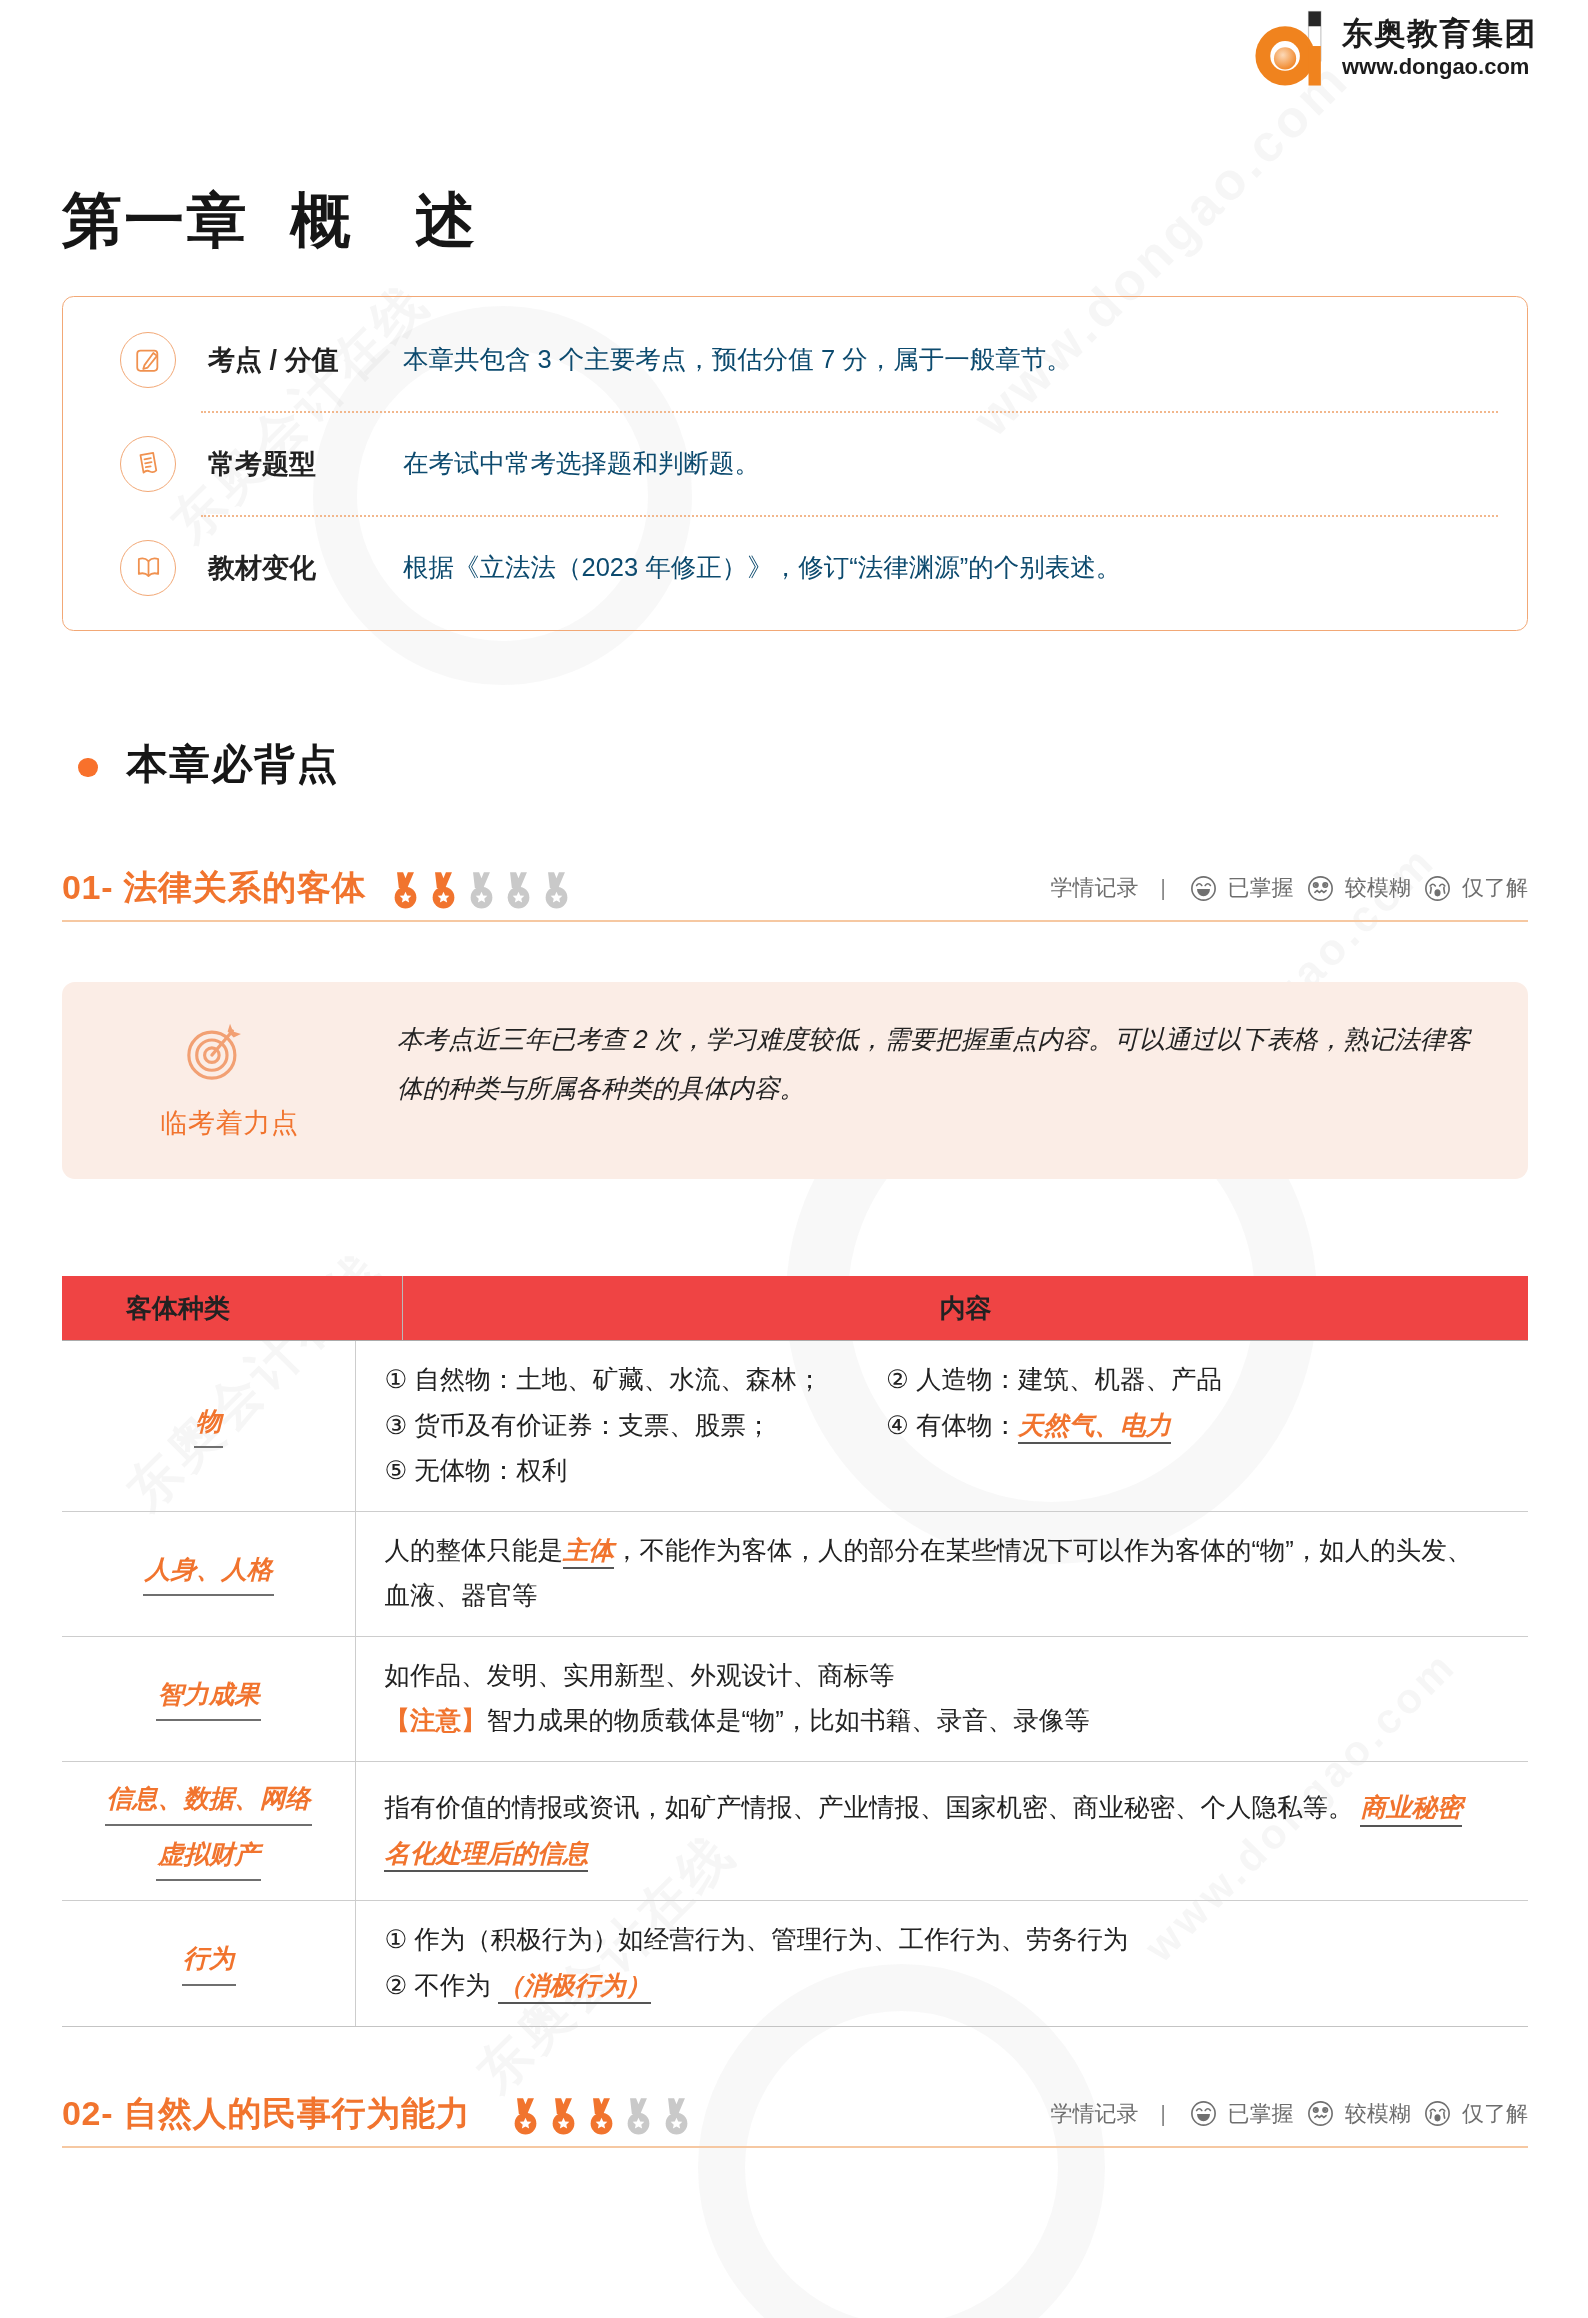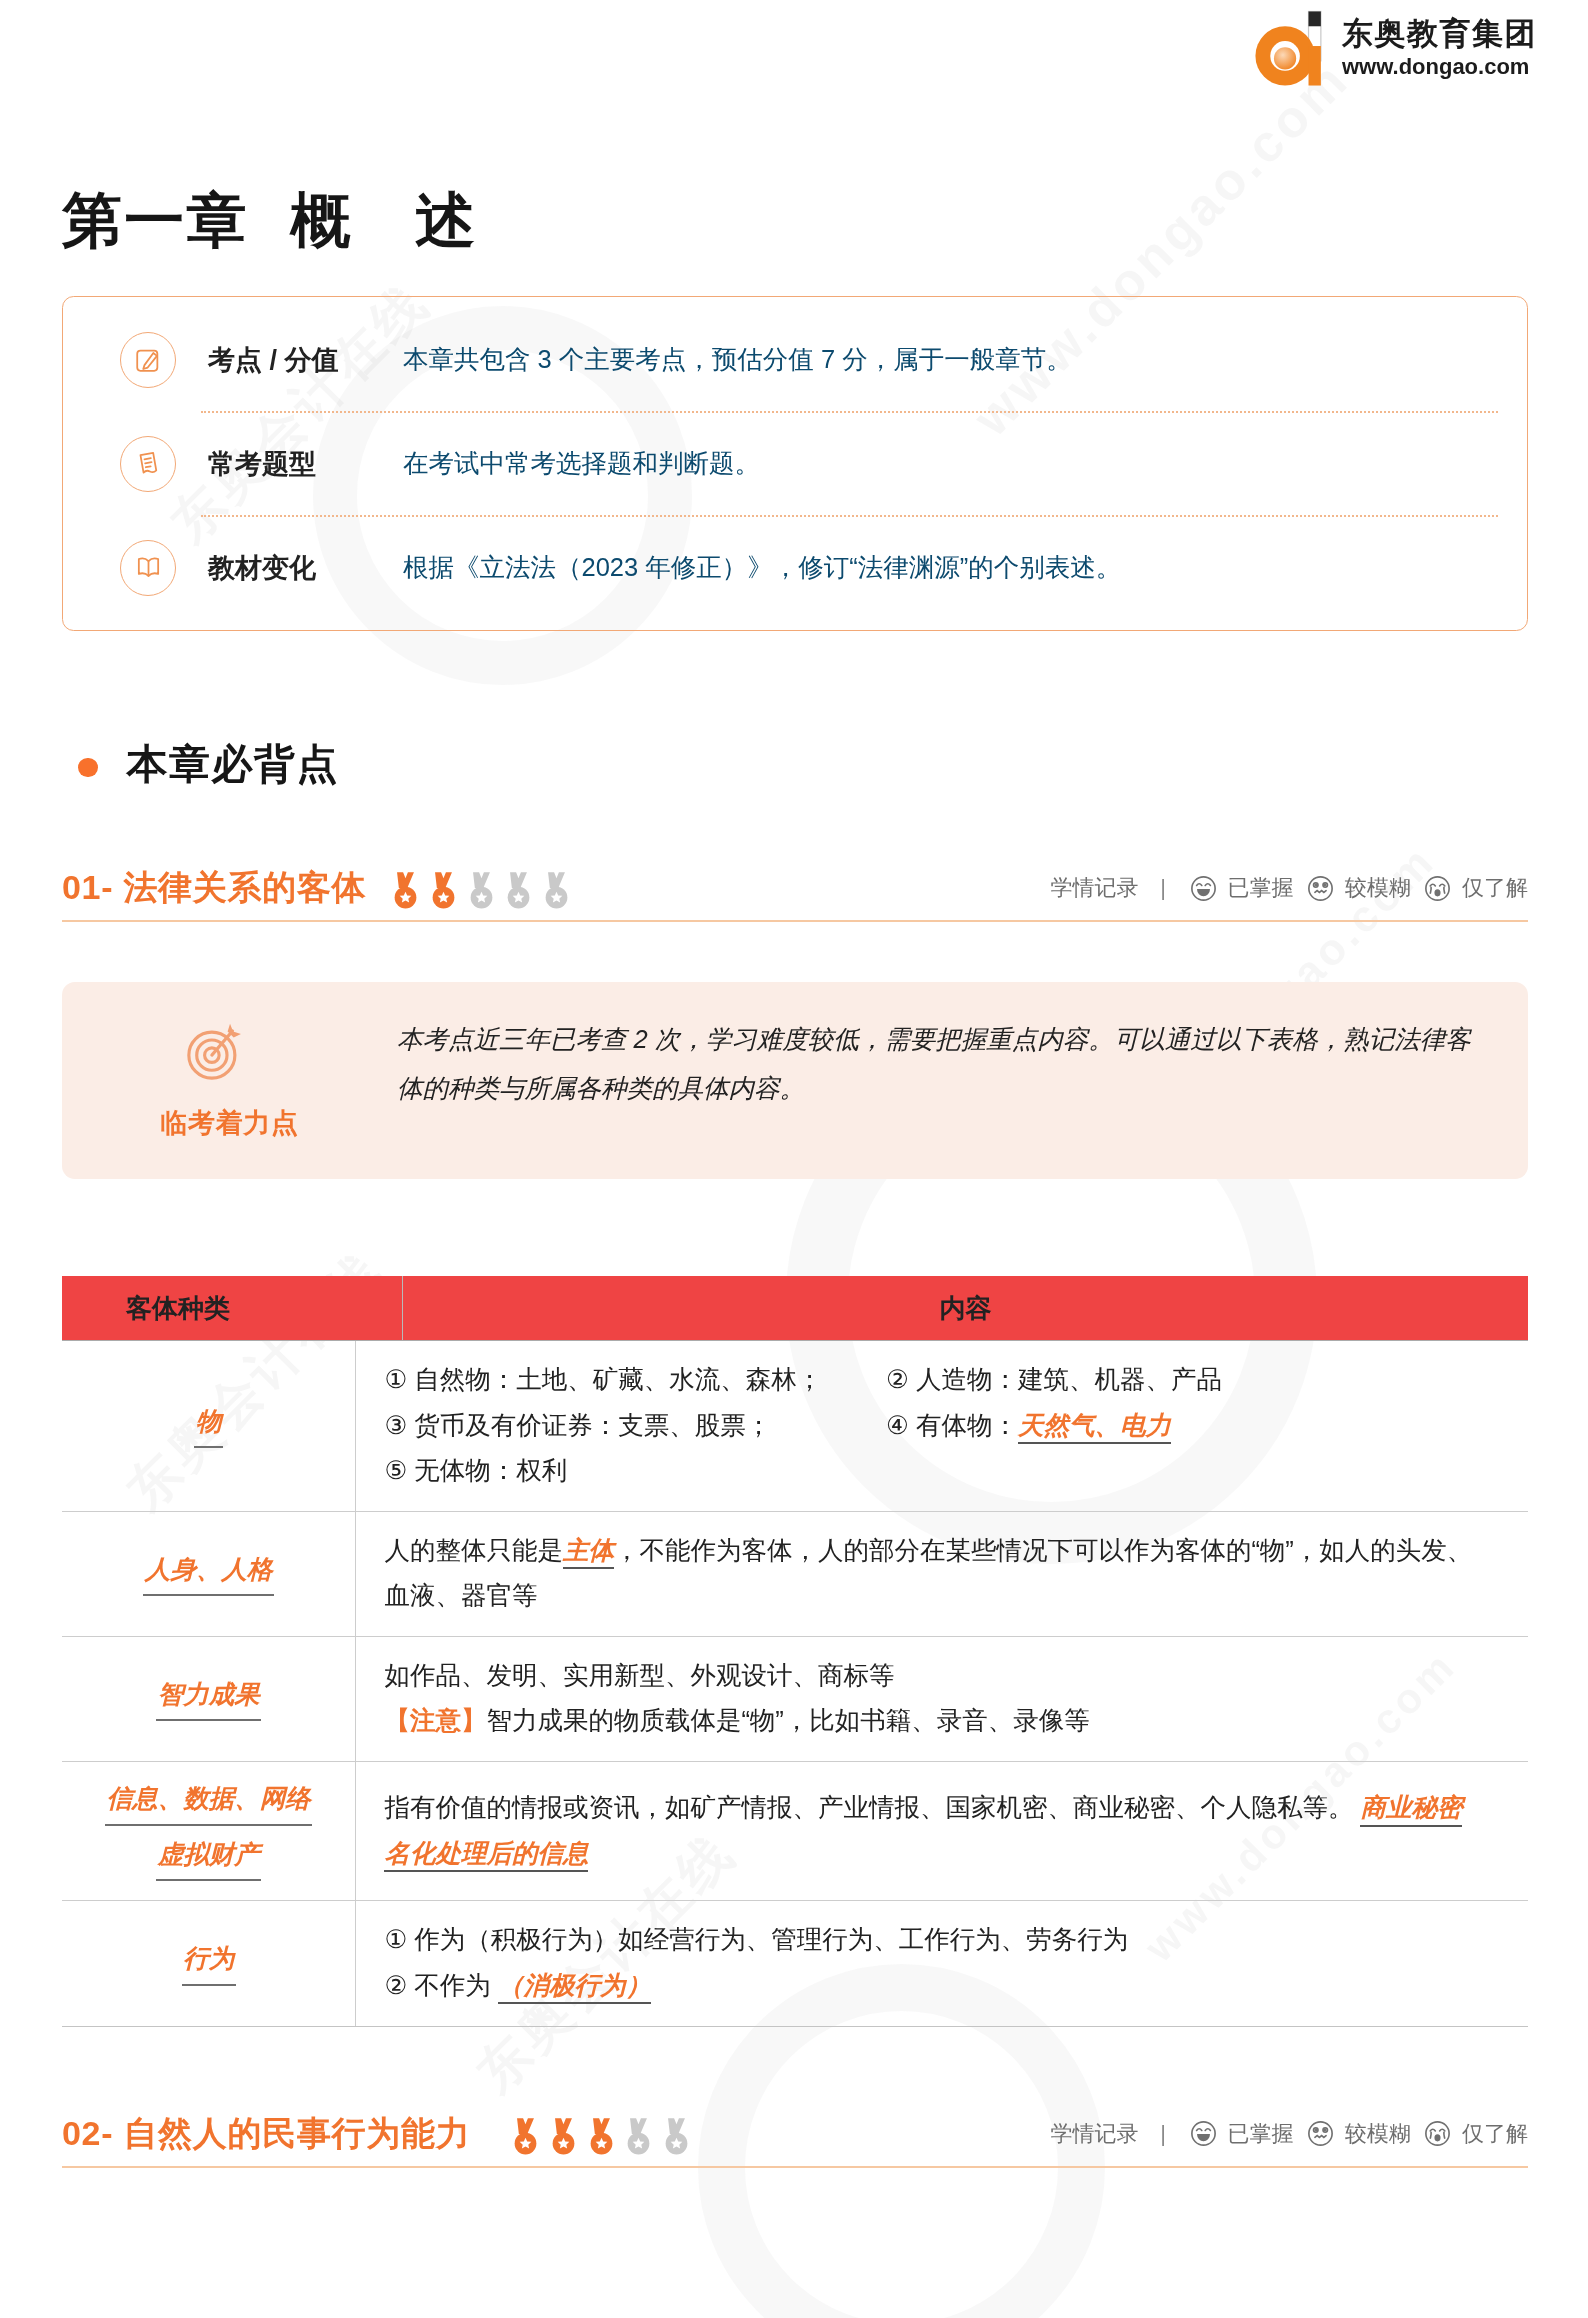--- a/index.html
+++ b/index.html
@@ -38,38 +38,38 @@
   .info-ic svg{width:29px;height:29px;}
   .info-label{width:195px;font-size:27px;font-weight:800;color:#222;flex:0 0 auto;}
   .info-text{flex:1;font-size:25.5px;line-height:1.6;color:#0c4a6e;}
   .info-sep{border-top:2.2px dotted #F2B78C;margin:0 29px 0 138px;}
   
   .section-hd{margin-top:106px;display:flex;align-items:center;}
   .bullet{width:19.6px;height:19.6px;border-radius:50%;background:#F8712C;margin:5.8px 29px 0 16px;flex:0 0 auto;}
   .section-title{font-size:41px;font-weight:900;color:#161616;letter-spacing:1.5px;}
   
   .topic-hd{margin-top:73px;display:flex;padding-bottom:9px;border-bottom:2.2px solid #F6C8A2;}
-  .topic-hd.second{margin-top:84px;gap:16px;}
+  .topic-hd.second{margin-top:64px;gap:16px;}
   .topic-title{font-size:34px;font-weight:800;color:#F1742E;letter-spacing:0.7px;}
   .medals{display:flex;align-items:flex-end;gap:8.7px;margin-left:25px;}
   .medal svg{width:29px;height:39px;display:block;}
   .medal path,.medal circle{fill:currentColor;}
   .medal .star{fill:#fff;}
   .m-on{color:#F1742E;}
   .m-off{color:#C9C9C9;}
   .record{margin-left:auto;display:flex;align-items:center;gap:11.6px;font-size:22px;color:#6E6E6E;}
   .record .sep{margin:0 10.2px;color:#8a8a8a;}
   .rec-item{display:flex;align-items:center;gap:8.7px;}
   .face svg{width:31px;height:31px;display:block;}
   .face [stroke]{stroke:#707070;}
   
   .focus-box{margin-top:60px;background:#FBEDE6;border-radius:13px;display:flex;padding:33px 33px 38px 33px;}
   .focus-left{width:240px;flex:0 0 auto;display:flex;flex-direction:column;align-items:center;gap:20.4px;padding-top:4.4px;}
   .focus-left svg{width:63px;height:63px;}
-  .focus-label{font-size:27px;font-weight:700;color:#F1742E;letter-spacing:0.7px;padding-left:29px;}
+  .focus-label{font-size:27px;font-weight:400;color:#F1742E;letter-spacing:0.7px;padding-left:29px;}
   .focus-text{flex:1;font-size:25.5px;line-height:1.9;color:#222;padding-left:62px;padding-right:22px;font-style:italic;}
   
   .tbl{margin-top:97px;font-size:25.5px;border-bottom:1.5px solid #C4C4C4;}
   .thead{display:flex;background:#ef4444;font-weight:800;font-size:26px;border-bottom:1.5px solid #ABABAB;}
   .th-type{width:276px;flex:0 0 auto;display:flex;align-items:center;padding:14.6px 0 14.6px 64px;}
   .th-content{flex:1;display:flex;align-items:center;justify-content:center;border-left:1.5px solid #B9B9B9;padding:14.6px 0;}
   .trow{display:flex;}
   .trow + .trow{border-top:1.5px solid #CDCDCD;}
   .tc-type{width:276px;flex:0 0 auto;display:flex;flex-direction:column;align-items:center;justify-content:center;gap:11.6px;padding:19px 8.7px;}
   .type-line{text-align:center;}

